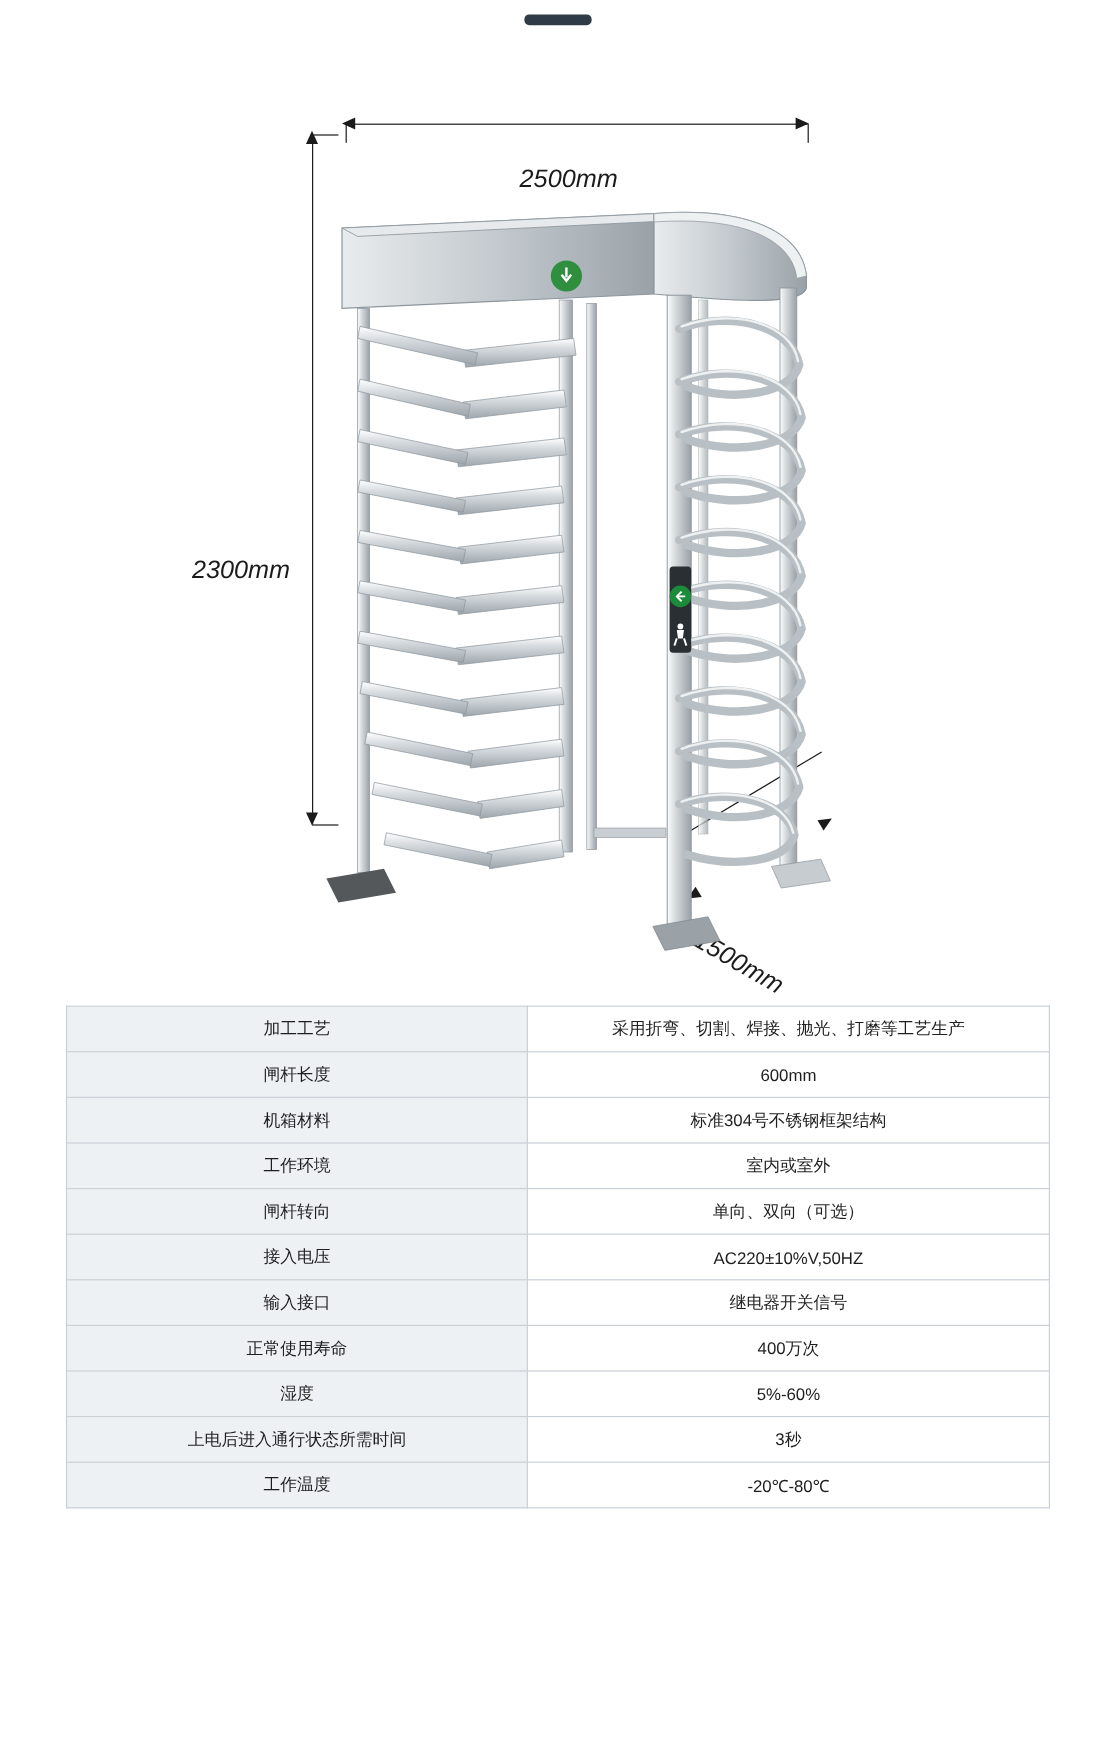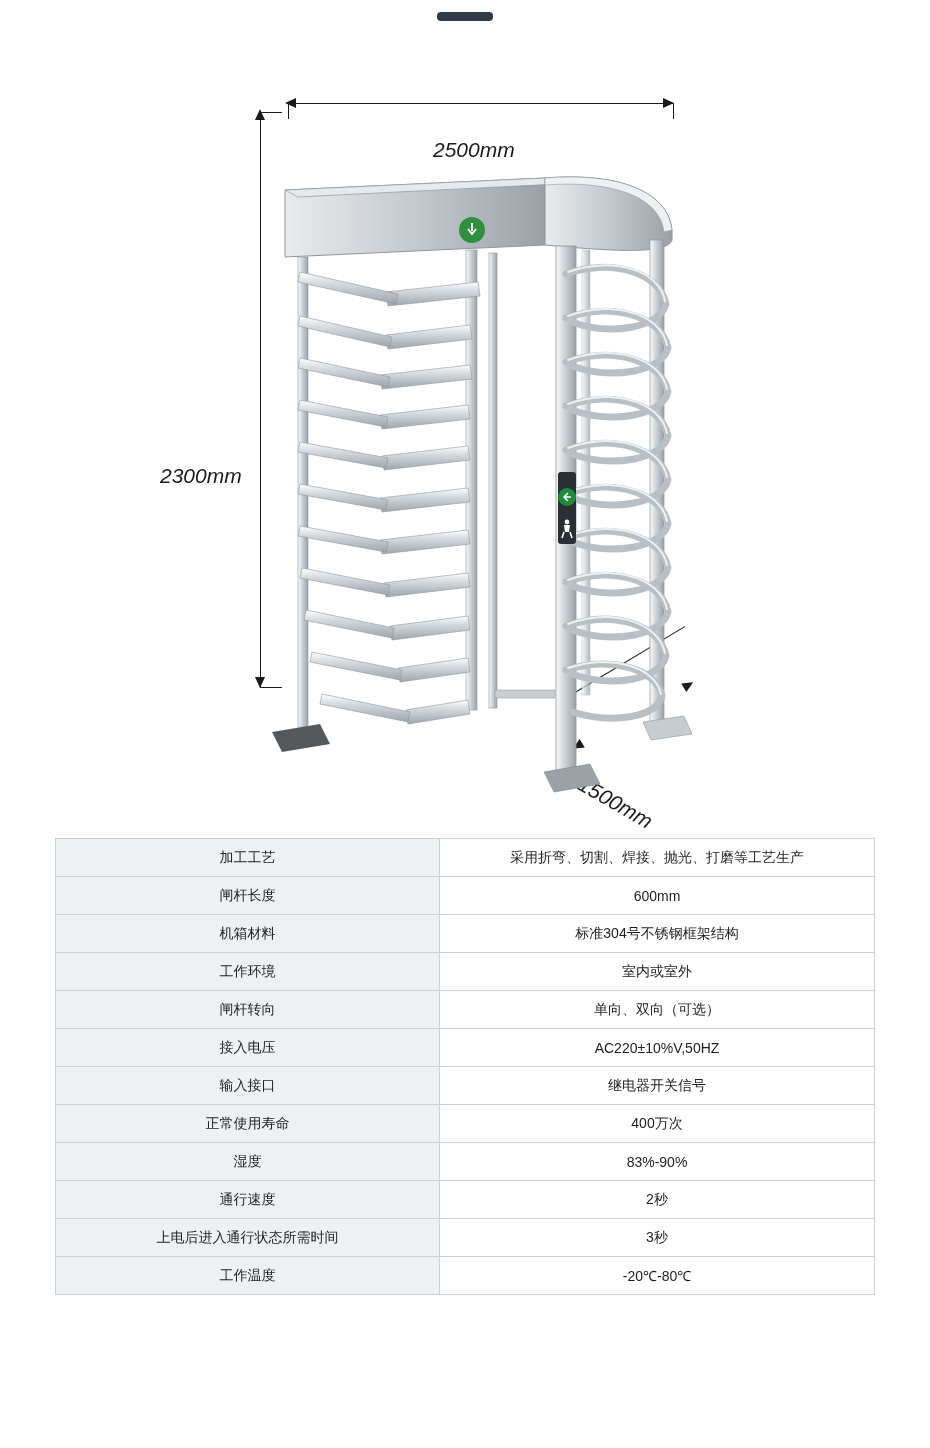--- a/index.html
+++ b/index.html
@@ -287,25 +287,21 @@
       <tr>
         <td class="key">输入接口</td>
         <td class="val">继电器开关信号</td>
       </tr>
       <tr>
         <td class="key">正常使用寿命</td>
         <td class="val">400万次</td>
       </tr>
       <tr>
         <td class="key">湿度</td>
-        <td class="val">83%-90%</td>
-      </tr>
-      <tr>
-        <td class="key">通行速度</td>
-        <td class="val">2秒</td>
+        <td class="val">5%-60%</td>
       </tr>
       <tr>
         <td class="key">上电后进入通行状态所需时间</td>
         <td class="val">3秒</td>
       </tr>
       <tr>
         <td class="key">工作温度</td>
         <td class="val">-20℃-80℃</td>
       </tr>
     </tbody>

